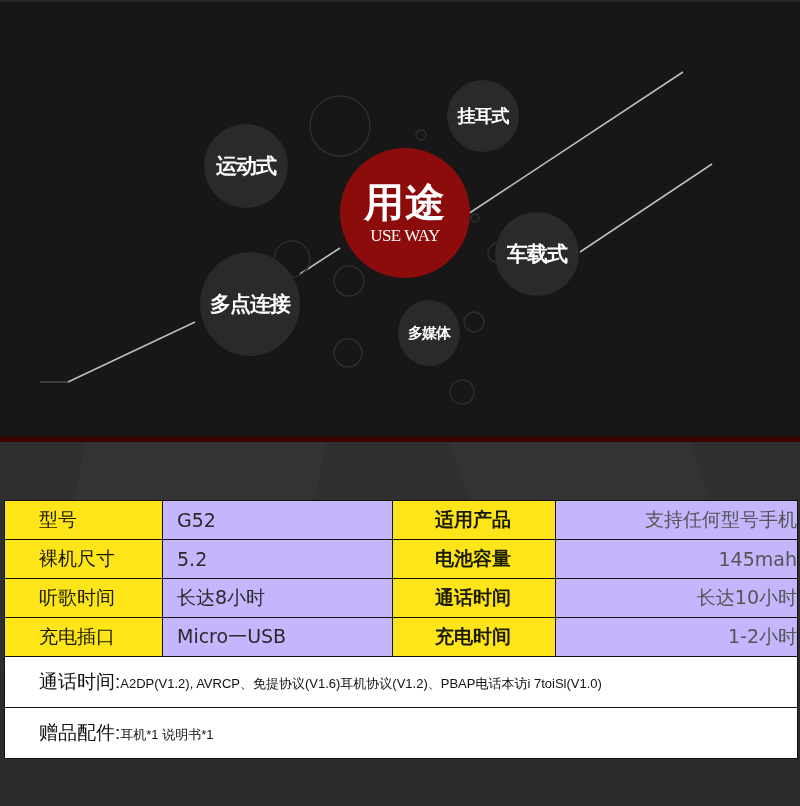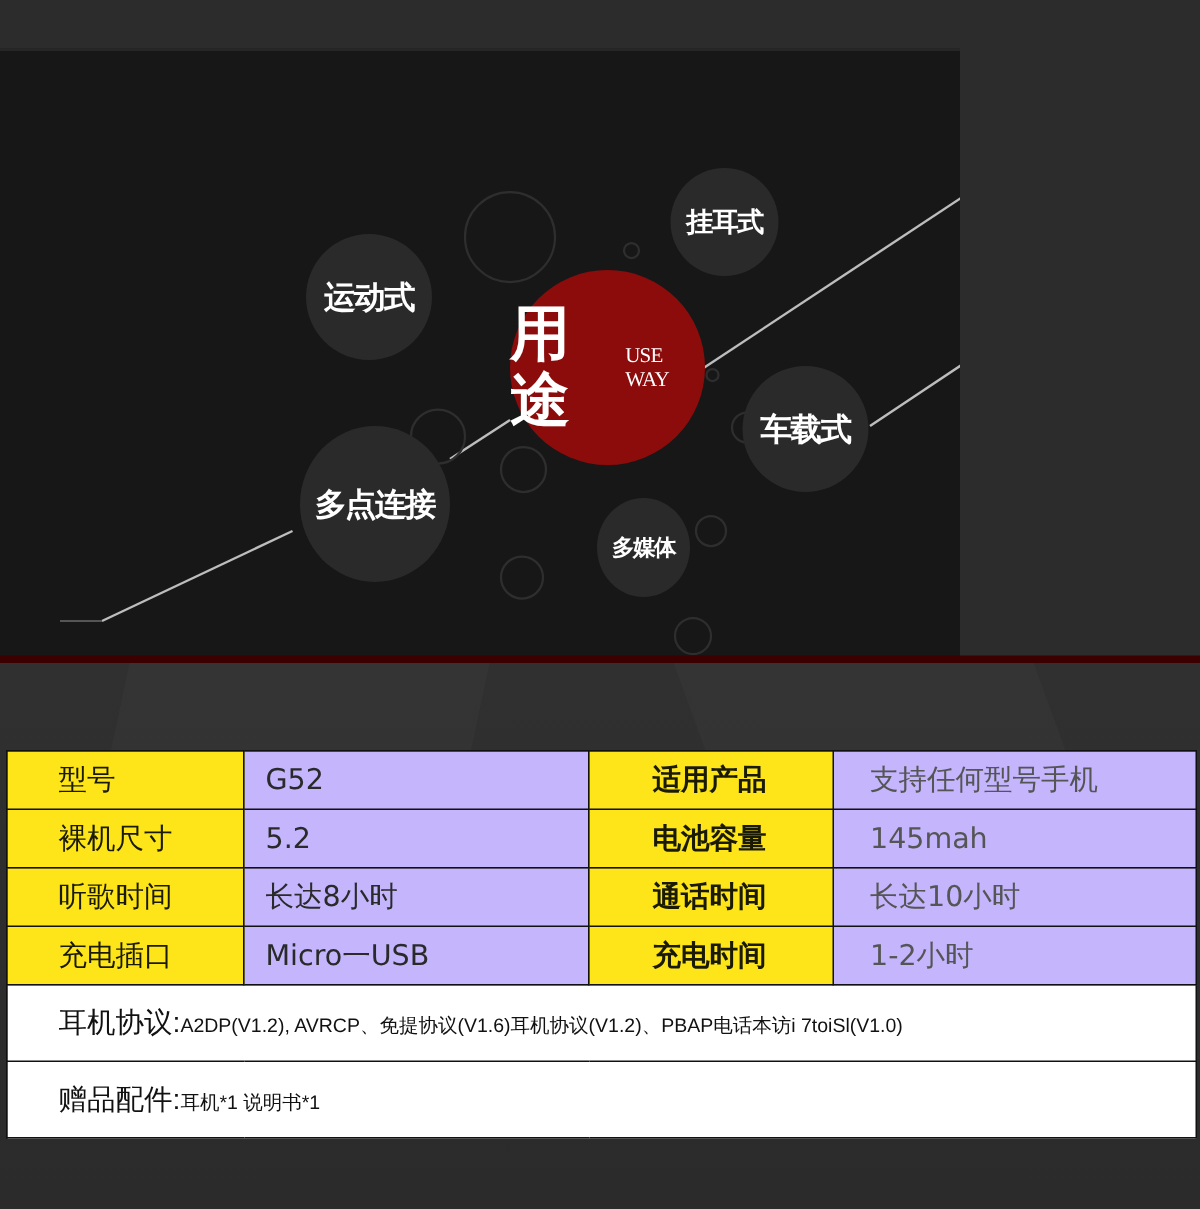--- a/index.html
+++ b/index.html
@@ -3,26 +3,25 @@
 <meta charset="utf-8">
 <style>
   html, body { margin: 0; padding: 0; }
   body {
     width: 800px; height: 806px; overflow: hidden; position: relative;
     background: #2c2c2c;
     font-family: "DejaVu Sans", "Liberation Sans", sans-serif;
   }
   
   .banner {
-    position: absolute; left: 0; top: 0; width: 640px; height: 437px;
+    position: absolute; left: 0; top: 0; width: 800px; height: 437px;
     background: #171717;
     border-top: 2px solid #262626;
     box-sizing: border-box;
     overflow: hidden;
-    margin-top: 32px;
   }
   .banner-redline {
     position: absolute; left: 0; top: 437px; width: 800px; height: 5px;
     background: #3d0000;
   }
   .lower-bg {
     position: absolute; left: 0; top: 442px; width: 800px; height: 364px;
     background: linear-gradient(180deg, #303030 0%, #2b2b2b 100%);
   }
   .lower-bg .ray {
@@ -32,42 +31,42 @@
   svg.deco { position: absolute; left: 0; top: 0; }
   .bubble {
     position: absolute; border-radius: 50%;
     background: #2a2a2a;
     display: flex; align-items: center; justify-content: center;
     color: #ffffff; font-weight: bold; letter-spacing: -1px;
   }
   .bubble-center {
     position: absolute; border-radius: 50%;
     background: #8c0c0c;
-    display: flex; flex-direction: row; align-items: center; justify-content: center;
+    display: flex; flex-direction: column; align-items: center; justify-content: center;
     color: #fff;
   }
   .center-cn { font-size: 40px; font-weight: bold; line-height: 44px; letter-spacing: 1px; }
-  .center-en { font-family: "Liberation Serif", "DejaVu Serif", serif; font-size: 14px; letter-spacing: -0.5px; margin-top: 2px; }
+  .center-en { font-family: "Liberation Serif", "DejaVu Serif", serif; font-size: 17px; letter-spacing: -0.5px; margin-top: 2px; }
 
   
   .spec {
     position: absolute; left: 4px; top: 500px; width: 793px;
     border-collapse: collapse; table-layout: fixed;
   }
   .spec td {
     border: 1.5px solid #111;
     height: 39px; padding: 0; box-sizing: border-box;
     font-size: 19px; color: #222;
     vertical-align: middle;
     margin-left: 15px;
   }
   .spec td.lbl { background: #fde51a; padding-left: 34px; color: #1a1a00; }
   .spec td.lbl.r { padding-left: 42px; font-weight: bold; }
   .spec td.val { background: #c4b5fd; padding-left: 14px; color: #2a2a2a; }
-  .spec td.val.r { padding-left: 24px; color: #555; }
+  .spec td.val.r { padding-left: 24px; color: #555; text-align: right; }
   .spec td.full {
     background: #fff; height: 51px; padding-left: 34px;
     font-family: "Liberation Sans", sans-serif; color: #111;
   }
   .full .k { font-size: 19px; }
   .full .v { font-size: 13px; }
 </style>
 </head>
 <body>
 
@@ -146,21 +145,21 @@
       <td class="val r">长达10小时</td>
     </tr>
     <tr>
       <td class="lbl">充电插口</td>
       <td class="val">Micro一USB</td>
       <td class="lbl r">充电时间</td>
       <td class="val r">1-2小时</td>
     </tr>
     <tr>
       <td class="full" colspan="4">
-        <span class="k">耳机协议:</span><span class="v">A2DP(V1.2), AVRCP、免提协议(V1.6)耳机协议(V1.2)、PBAP电话本访i 7toiSl(V1.0)</span>
+        <span class="k">通话时间:</span><span class="v">A2DP(V1.2), AVRCP、免提协议(V1.6)耳机协议(V1.2)、PBAP电话本访i 7toiSl(V1.0)</span>
       </td>
     </tr>
     <tr>
       <td class="full" colspan="4">
         <span class="k">赠品配件:</span><span class="v">耳机*1 说明书*1</span>
       </td>
     </tr>
   </tbody>
 </table>
 

